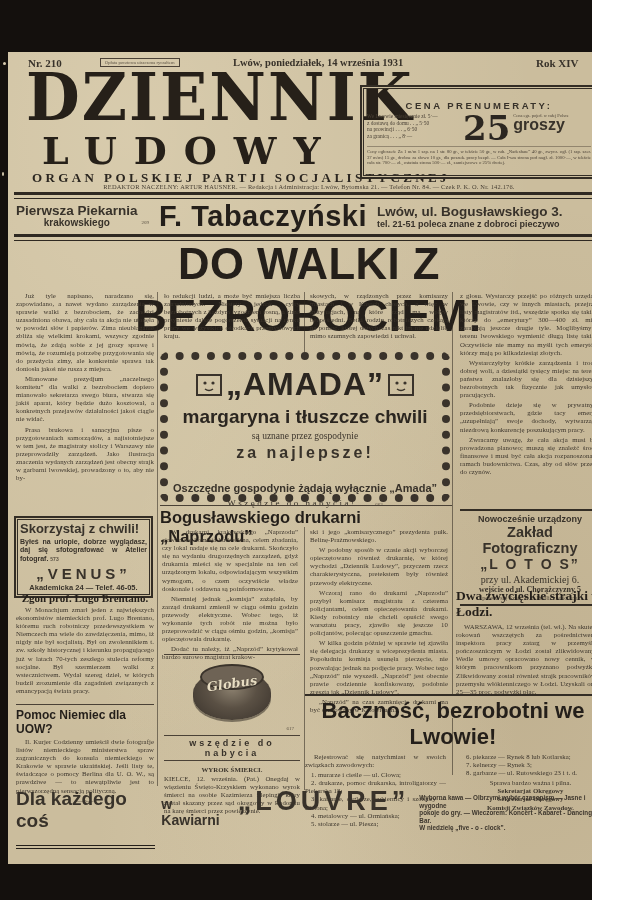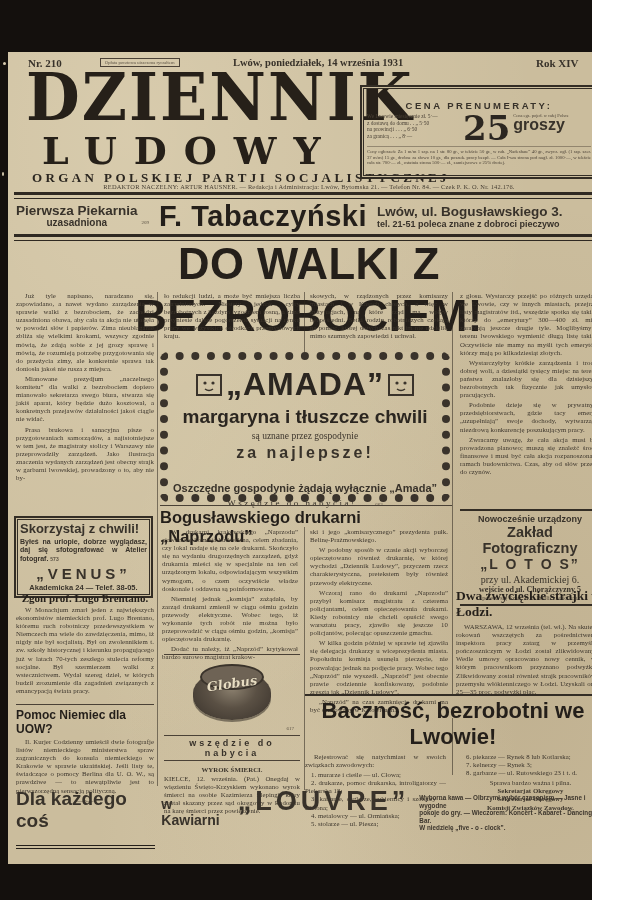--- a/index.html
+++ b/index.html
@@ -118,21 +118,21 @@
         </div>
       </div>
       <div id="rates">Ceny ogłoszeń: Za 1 m/m 1 szp. na 1 str. 80 gr., w tekście 50 gr., w rub. „Nadesłane” 40 gr., zwycz. ogł. (1 szp. szer. 37 m/m) 15 gr., drobne za słowo 10 gr., dla poszuk. pracy bezpł. — Cała I-sza strona pod nagł. zł. 1000·—, w tekście cała str. 700·— zł., ostatnia strona 500·— zł., zamiejscowe o 25% drożej.</div>
     </div>
 
     <div class="drule" style="left:6px;top:140px;width:590px;"></div>
 
     <div class="abs" id="bakery">
       <div class="bak-left">
         <div style="font-size:13.5px;">Pierwsza Piekarnia</div>
-        <div style="font-size:10px;">uzasadniona</div>
+        <div style="font-size:10px;">krakowskiego</div>
       </div>
       <div class="num" style="margin:12px 0 0 4px;">209</div>
       <div id="tabacz">F. Tabaczyński</div>
       <div>
         <div class="sans" style="font-weight:bold;font-size:13.5px;">Lwów, ul. Bogusławskiego 3.</div>
         <div class="sans" style="font-weight:bold;font-size:9px;">tel. 21-51 poleca znane z dobroci pieczywo</div>
       </div>
     </div>
     <div class="drule" style="left:6px;top:182px;width:590px;"></div>
 
@@ -199,21 +199,21 @@
       <p>Wczoraj rano do drukarni „Naprzodu” przybył komisarz magistratu z czterema policjantami, celem opieczętowania drukarni. Kiedy robotnicy nie chcieli opuścić swego warsztatu pracy, zjawiło się jeszcze 10 policjantów, polecając opuszczenie gmachu.</p>
       <p>W kilka godzin później w sprawie tej zjawiła się delegacja drukarzy u wiceprezydenta miasta. Popołudniu komisja usunęła pieczęcie, nie pozwalając jednak na podjęcie pracy. Wobec tego „Naprzód” nie wyszedł. „Naprzód” jest obecnie prawie codziennie konfiskowany, podobnie zresztą jak „Dziennik Ludowy”.</p>
       <p>„Naprzód” na czas zamknięcia drukarni ma być drukowany w Katowicach.</p>
     </div>
 
     <div class="abs" id="venus">
       <div class="v1">Skorzystaj z chwili!</div>
       <div class="v2"><span>Byłeś na urlopie, dobrze wyglądasz, daj się sfotografować w Atelier fotograf.</span>
         <span class="num">573</span></div>
       <div class="v3">„VENUS”</div>
-      <div class="v4">Akademicka 24 — Telef. 38-05.</div>
+      <div class="v4">Akademicka 24 — Telef. 46-05.</div>
     </div>
 
     <div class="abs" style="left:8px;top:540px;width:138px;">
       <div class="sechead" style="font-size:11px;text-align:center;font-family:'Liberation Serif',serif;">Zgon prof. Lugo Brentano.</div>
       <div class="t" style="margin-top:2px;">
           <p>W Monachjum zmarł jeden z największych ekonomistów niemieckich prof. Lugo Brentano, któremu ruch robotniczy przedewszystkiem w Niemczech ma wiele do zawdzięczenia, mimo, iż nigdy nie był socjalistą. Był on zwolennikiem t. zw. szkoły historycznej i kierunku propagującego już w latach 70-tych zeszłego stulecia reformy socjalne. Był szermierzem walki z wstecznictwem. Wydał szereg dzieł, w których budził zrozumienie dla zagadnień związanych z emancypacją świata pracy.</p>
         </div>
     </div>
 
     <div class="thin" style="left:8px;top:652px;width:138px;"></div>

